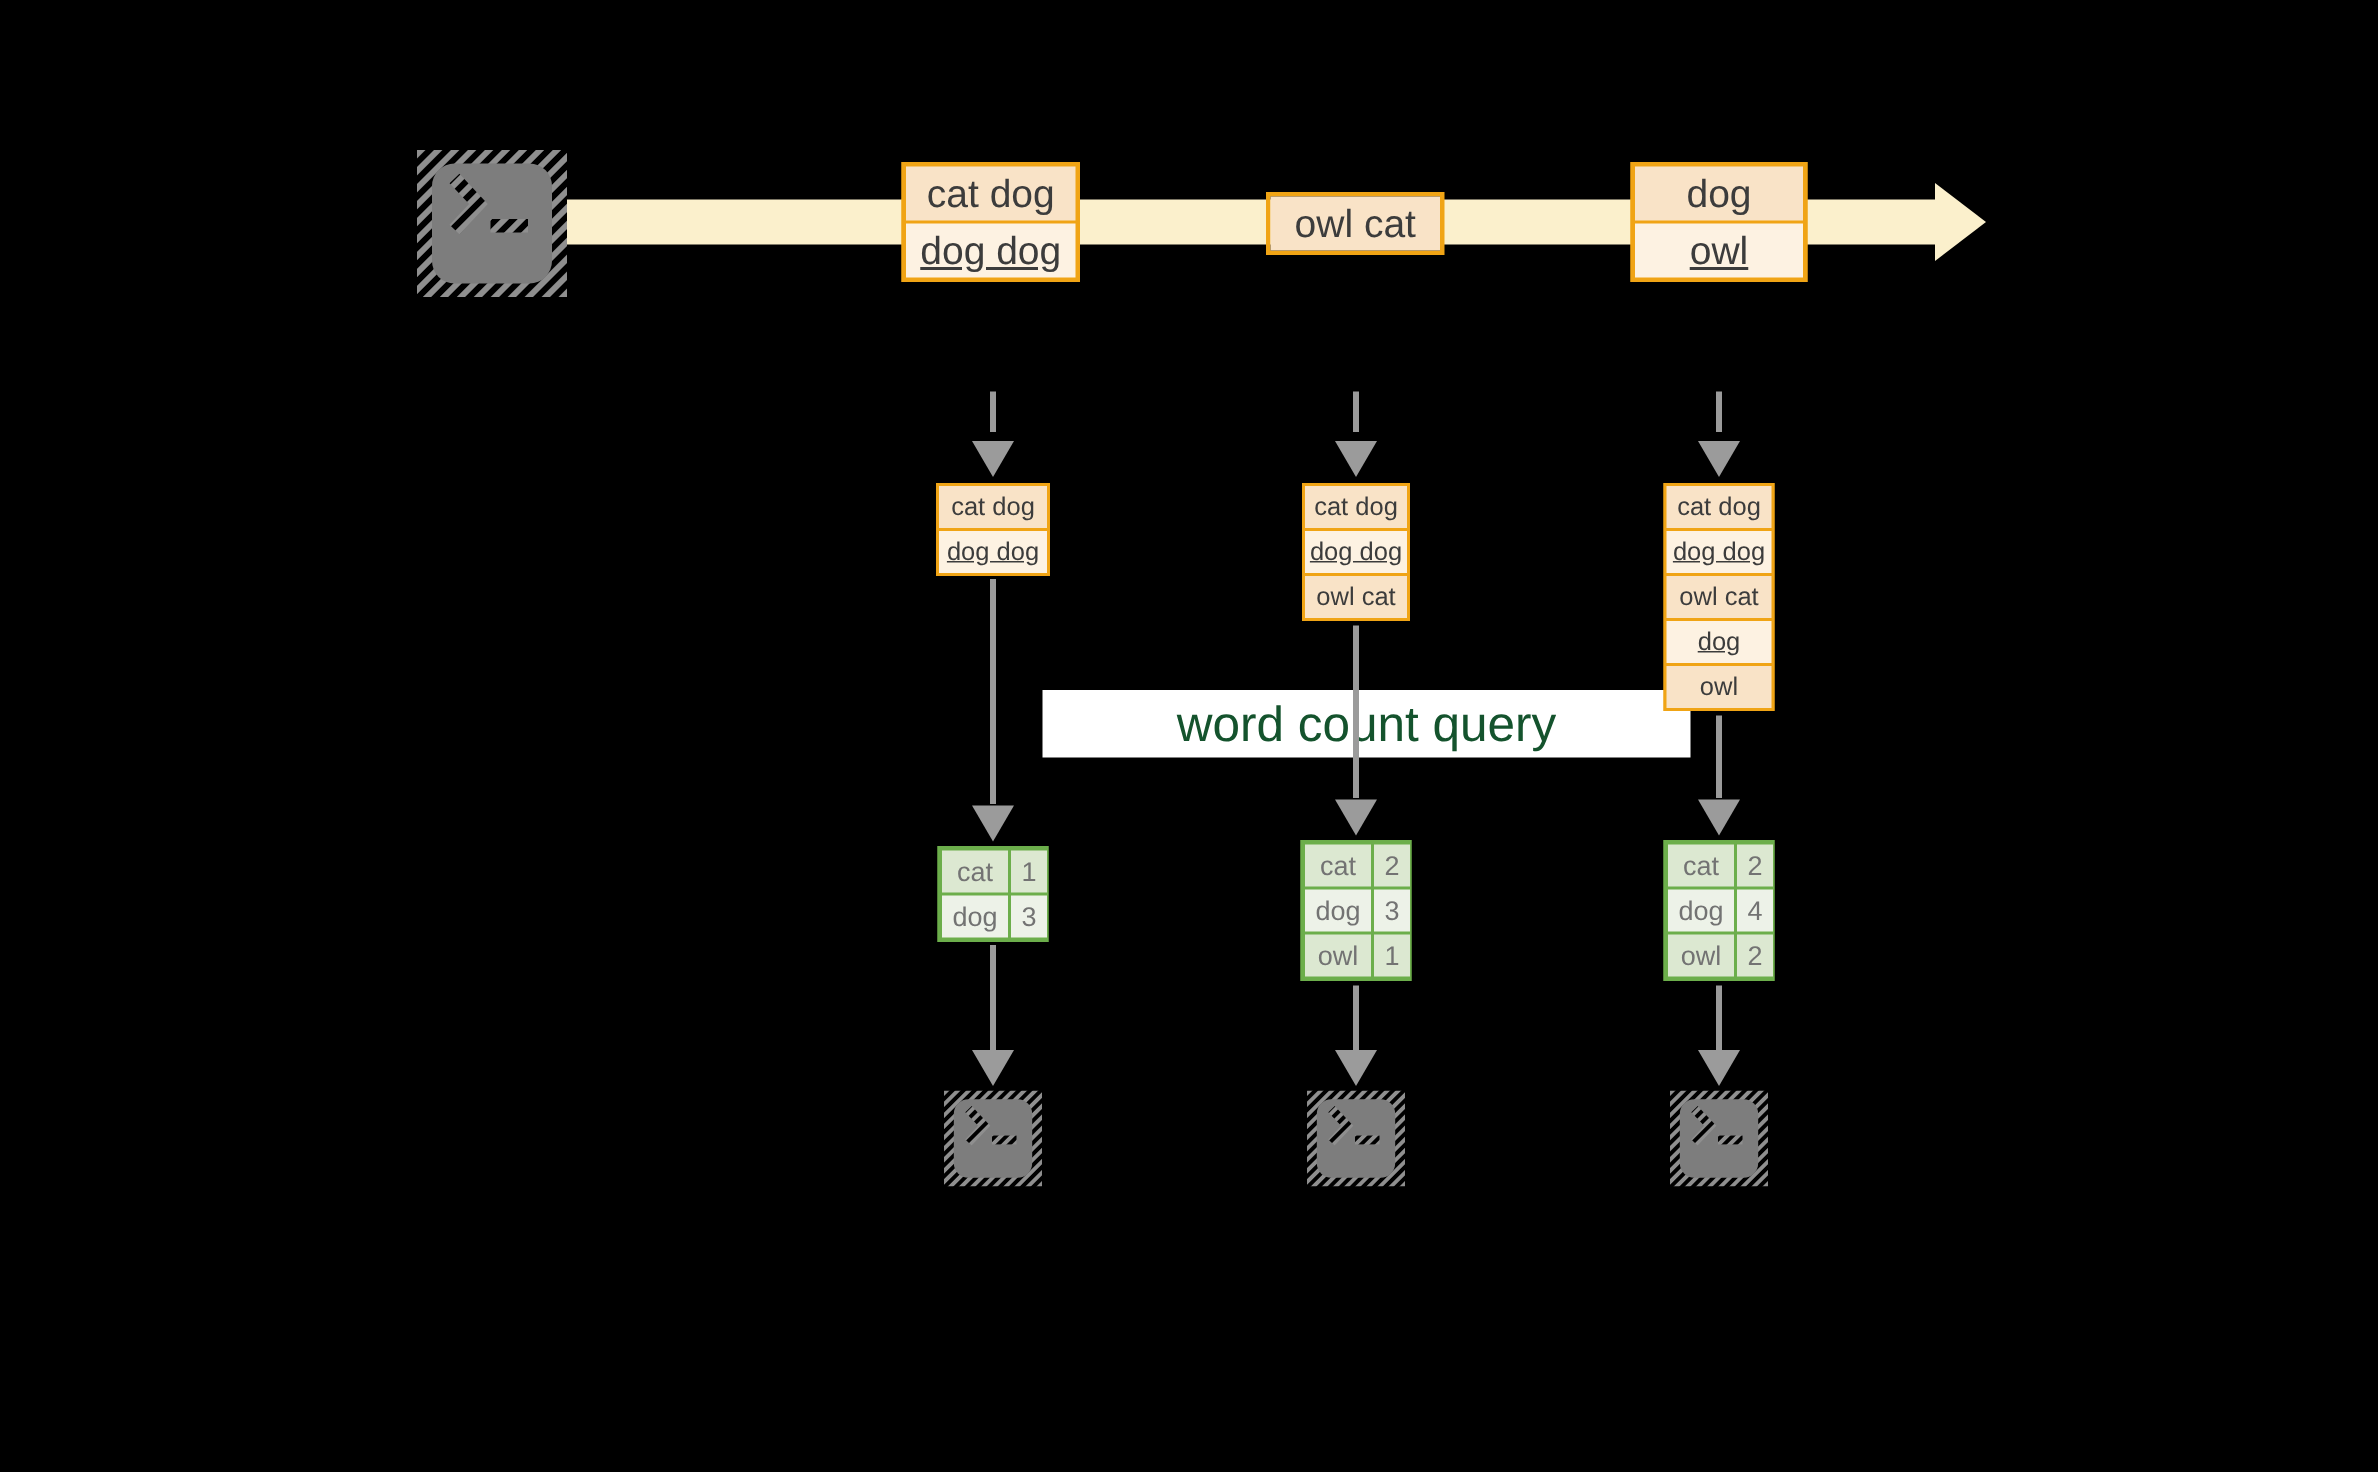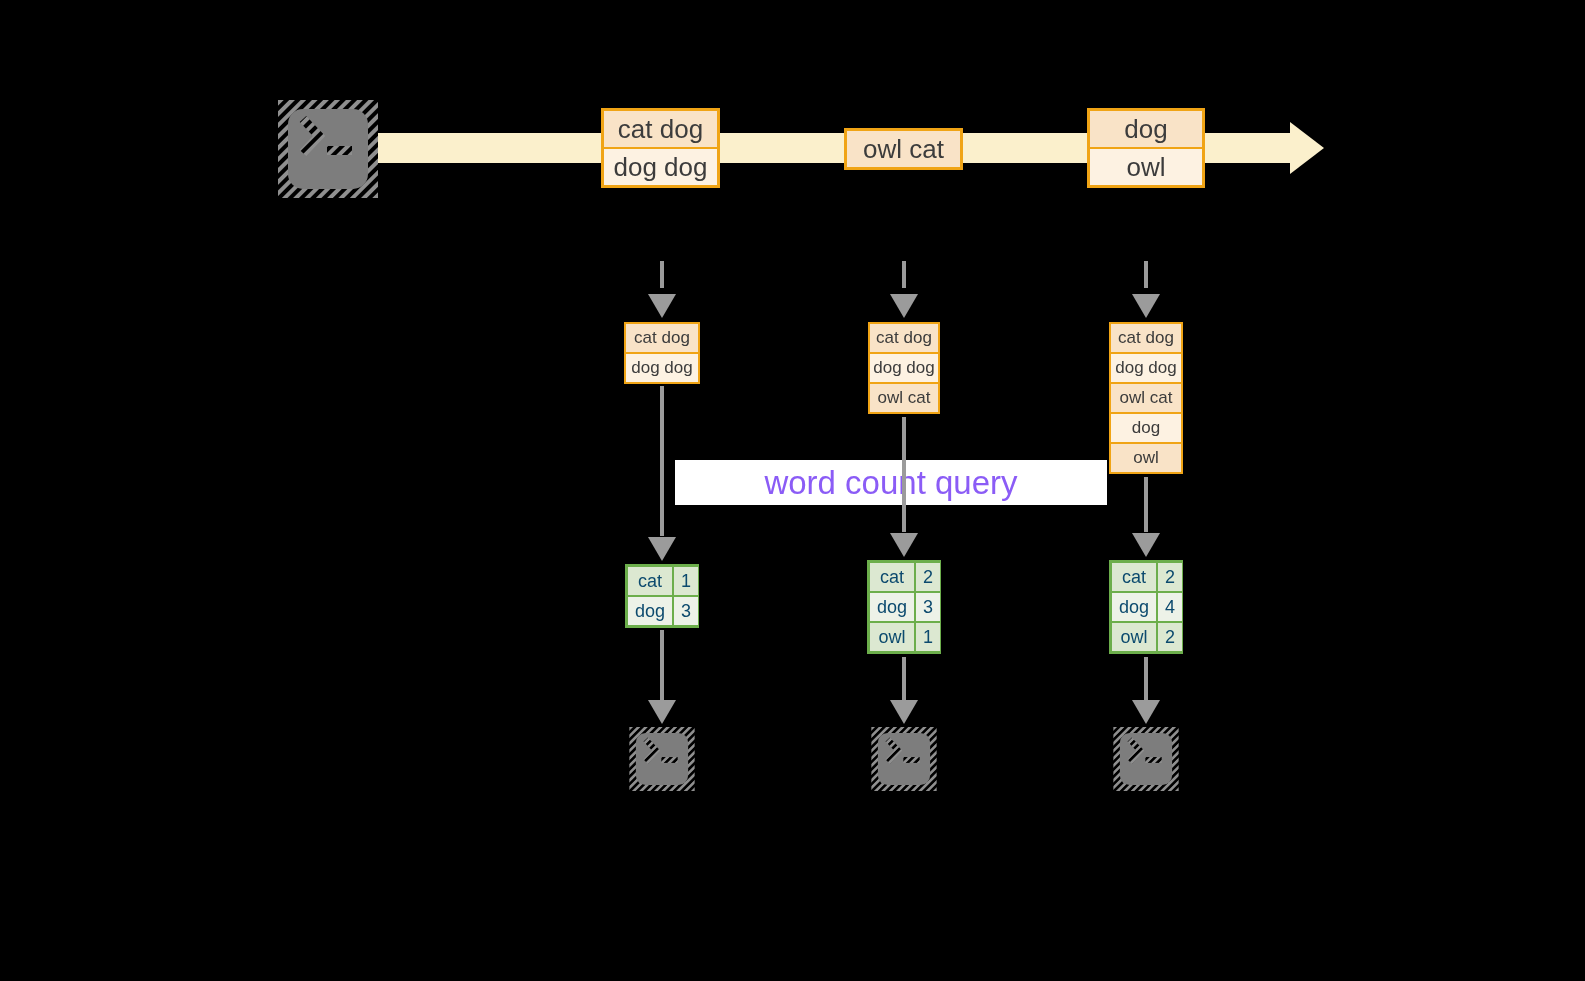--- a/index.html
+++ b/index.html
@@ -33,54 +33,54 @@
   .obox .cell{
     display:flex;align-items:center;justify-content:center;
     color:#3C3C3C;
     font-size:26px;
     height:36px;
   }
   .obox .cell + .cell{margin-top:2px;}
   .obox.small{border-width:2px;}
   .obox.small .cell{font-size:17px;height:28px;}
   .fill-peach{background:#F9E3C7;}
-  .fill-cream{background:#FDF2E2;}
+  .fill-cream{background:#FDF2E2;text-decoration:underline;}
 
   
   .vline{width:4px;background:#9B9B9B;}
   .vdash{width:4px;height:27px;background:#9B9B9B;}
   .ahead{
     width:0;height:0;
     border-left:14px solid transparent;
     border-right:14px solid transparent;
     border-top:24px solid #9B9B9B;
   }
 
   
   .query-banner{
-    left:675px;top:460px;width:432px;height:45px;
+    left:695px;top:460px;width:432px;height:45px;
     background:#FFFFFF;
     display:flex;align-items:center;justify-content:center;
-    color:#8b5cf6;font-size:33px;
+    color:#14532d;font-size:33px;
   }
 
   
   .gtable{
     border:2px solid #6CAE4B;
     background:#6CAE4B;
     padding:1px;
     display:grid;
     grid-template-columns:44px 24px;
     gap:2px;
     width:68px;
   }
   .gtable .tcell{
     height:28px;
     display:flex;align-items:center;justify-content:center;
-    color:#0c4a6e;font-size:18px;
+    color:#737373;font-size:18px;
   }
   .trow-dark{background:#DCE8D1;}
   .trow-light{background:#EDF2E8;}
 </style>
 </head>
 <body>
 
 <svg width="0" height="0" style="position:absolute" aria-hidden="true">
   <defs>
     <pattern id="hatch" width="8" height="8" patternUnits="userSpaceOnUse" patternTransform="rotate(45)">

